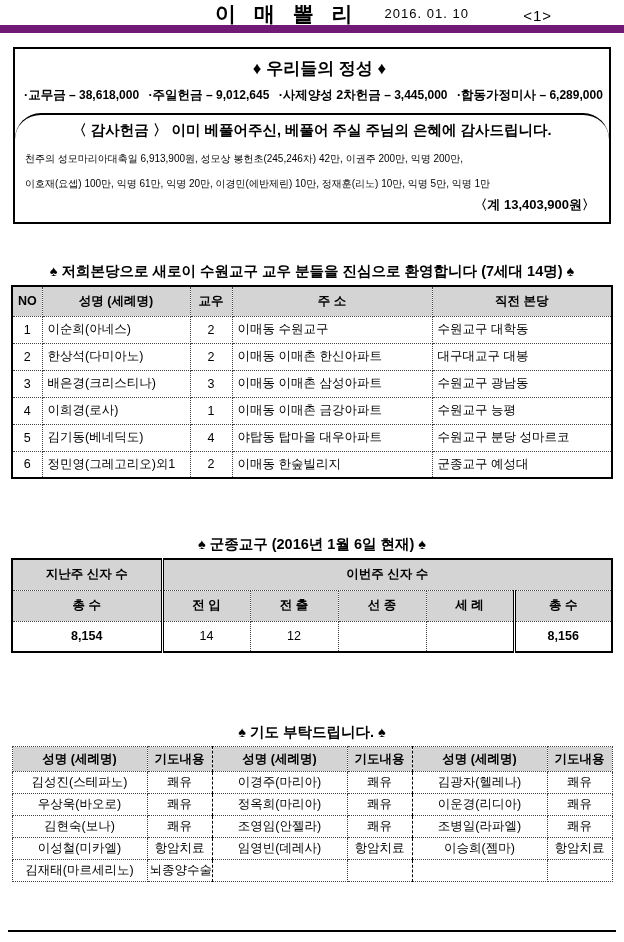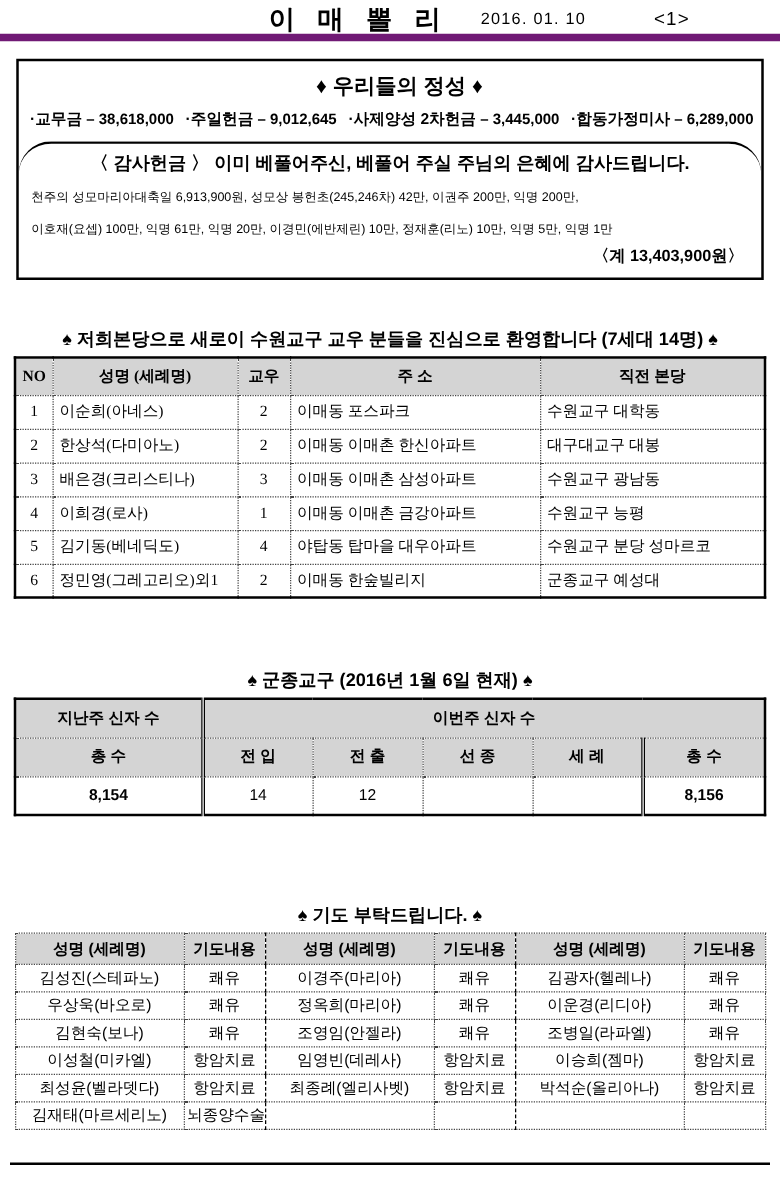--- a/index.html
+++ b/index.html
@@ -5,21 +5,21 @@
   * { margin: 0; padding: 0; box-sizing: border-box; }
   html, body { background: #ffffff; }
   body {
     width: 624px; height: 942px;
     font-family: "Liberation Sans", "DejaVu Sans", sans-serif;
     color: #000; overflow: hidden; position: relative;
   }
 
   
   .page-header {
-    height: 33px; border-bottom: 6px solid #701a75;
+    height: 33px; border-bottom: 8px solid #701a75;
     display: flex; align-items: center; justify-content: center;
     position: relative; padding-top: 2px;
   }
   .masthead { font-size: 21px; font-weight: bold; letter-spacing: 6px; margin-left: 60px; }
   .issue-date { font-size: 13px; margin-left: 26px; letter-spacing: 1px; }
   .page-no { font-size: 15px; position: absolute; right: 72px; top: 7px; letter-spacing: 1px; }
 
   
   .offer-box { margin: 14px 13px 0 13px; border: 2px solid #000; }
   .offer-title { text-align: center; font-weight: bold; font-size: 17px; padding: 8px 0 5px 15px; }
@@ -37,21 +37,21 @@
   .t-status { margin-top: 56px; }
   .t-prayer { margin-top: 70px; }
 
   
   table { border-collapse: collapse; table-layout: fixed; margin: 4px auto 0 auto; width: 600px; }
   td, th { font-size: 12.5px; overflow: hidden; white-space: nowrap; }
   .hdr { background: #d4d4d4; font-weight: bold; text-align: center; }
 
   
   .tbl-new { border: 2px solid #000; }
-  .tbl-new th, .tbl-new td { border: 1px dotted #444; height: 27px; padding: 0 5px; font-family: Liberation Serif, serif; }
+  .tbl-new th, .tbl-new td { border: 1px dotted #444; height: 27px; padding: 0 5px; }
   .tbl-new tr.head th { height: 30px; }
   .tbl-new td.c { text-align: center; }
   .tbl-new td { text-align: left; }
 
   
   .tbl-status { border: 2px solid #000; }
   .tbl-status td { border: 1px dotted #444; height: 31px; text-align: center; margin-top: 14px; }
   .tbl-status td.dbl { border-left: 3px double #000; }
   .bold { font-weight: bold; }
 
@@ -102,21 +102,21 @@
     <th>NO</th>
     <th>성명 (세례명)</th>
     <th>교우</th>
     <th>주   소</th>
     <th>직전 본당</th>
   </tr>
   <tr>
     <td class="c">1</td>
     <td>이순희(아네스)</td>
     <td class="c">2</td>
-    <td>이매동 포스파크</td>
+    <td>이매동 수원교구</td>
     <td>수원교구 대학동</td>
   </tr>
   <tr>
     <td class="c">2</td>
     <td>한상석(다미아노)</td>
     <td class="c">2</td>
     <td>이매동 이매촌 한신아파트</td>
     <td>대구대교구 대봉</td>
   </tr>
   <tr>
@@ -229,28 +229,20 @@
   </tr>
   <tr>
     <td>이성철(미카엘)</td>
     <td>항암치료</td>
     <td class="pair">임영빈(데레사)</td>
     <td>항암치료</td>
     <td class="pair">이승희(젬마)</td>
     <td>항암치료</td>
   </tr>
   <tr>
-    <td>최성윤(벨라뎃다)</td>
-    <td>항암치료</td>
-    <td class="pair">최종례(엘리사벳)</td>
-    <td>항암치료</td>
-    <td class="pair">박석순(올리아나)</td>
-    <td>항암치료</td>
-  </tr>
-  <tr>
     <td>김재태(마르세리노)</td>
     <td>뇌종양수술</td>
     <td class="pair"></td>
     <td></td>
     <td class="pair"></td>
     <td></td>
   </tr>
 </tbody>
   </table>
 

